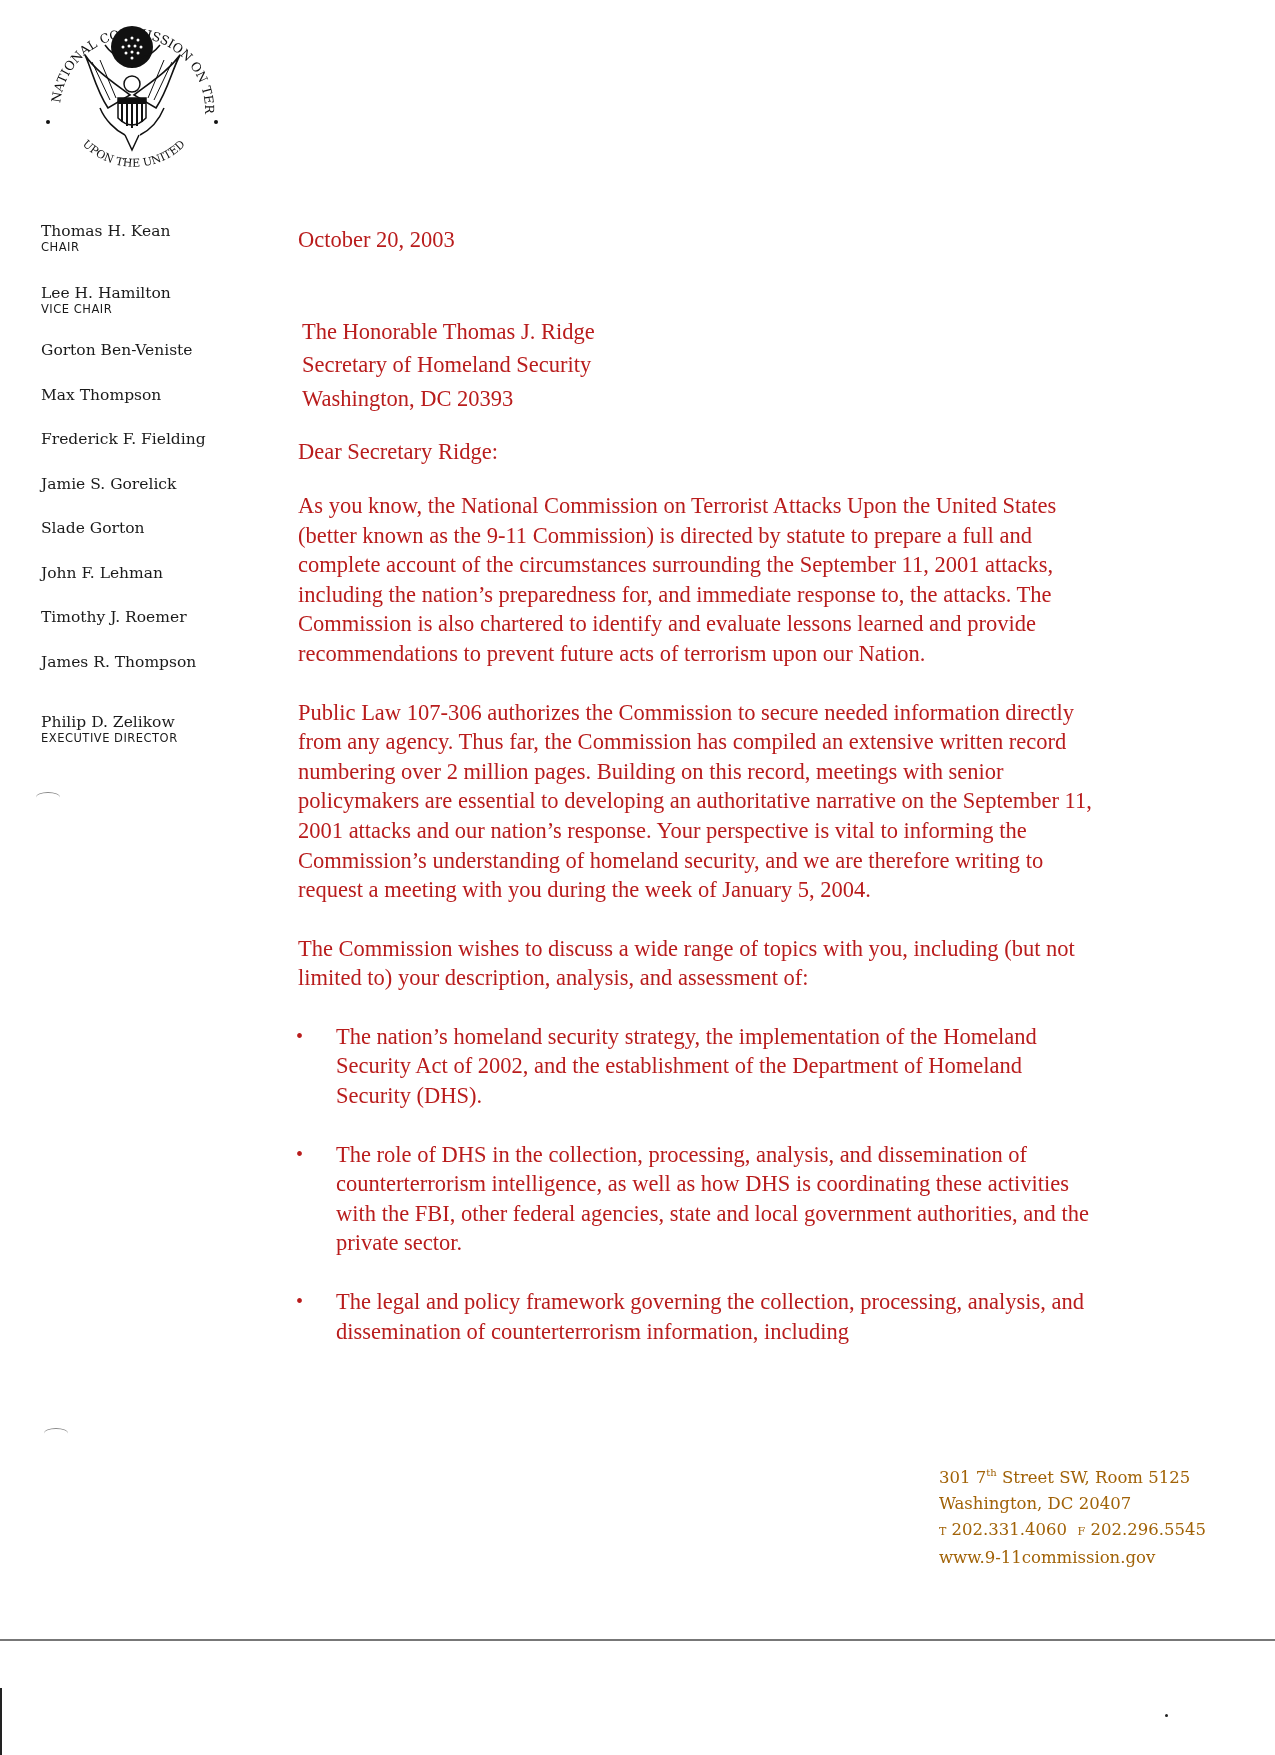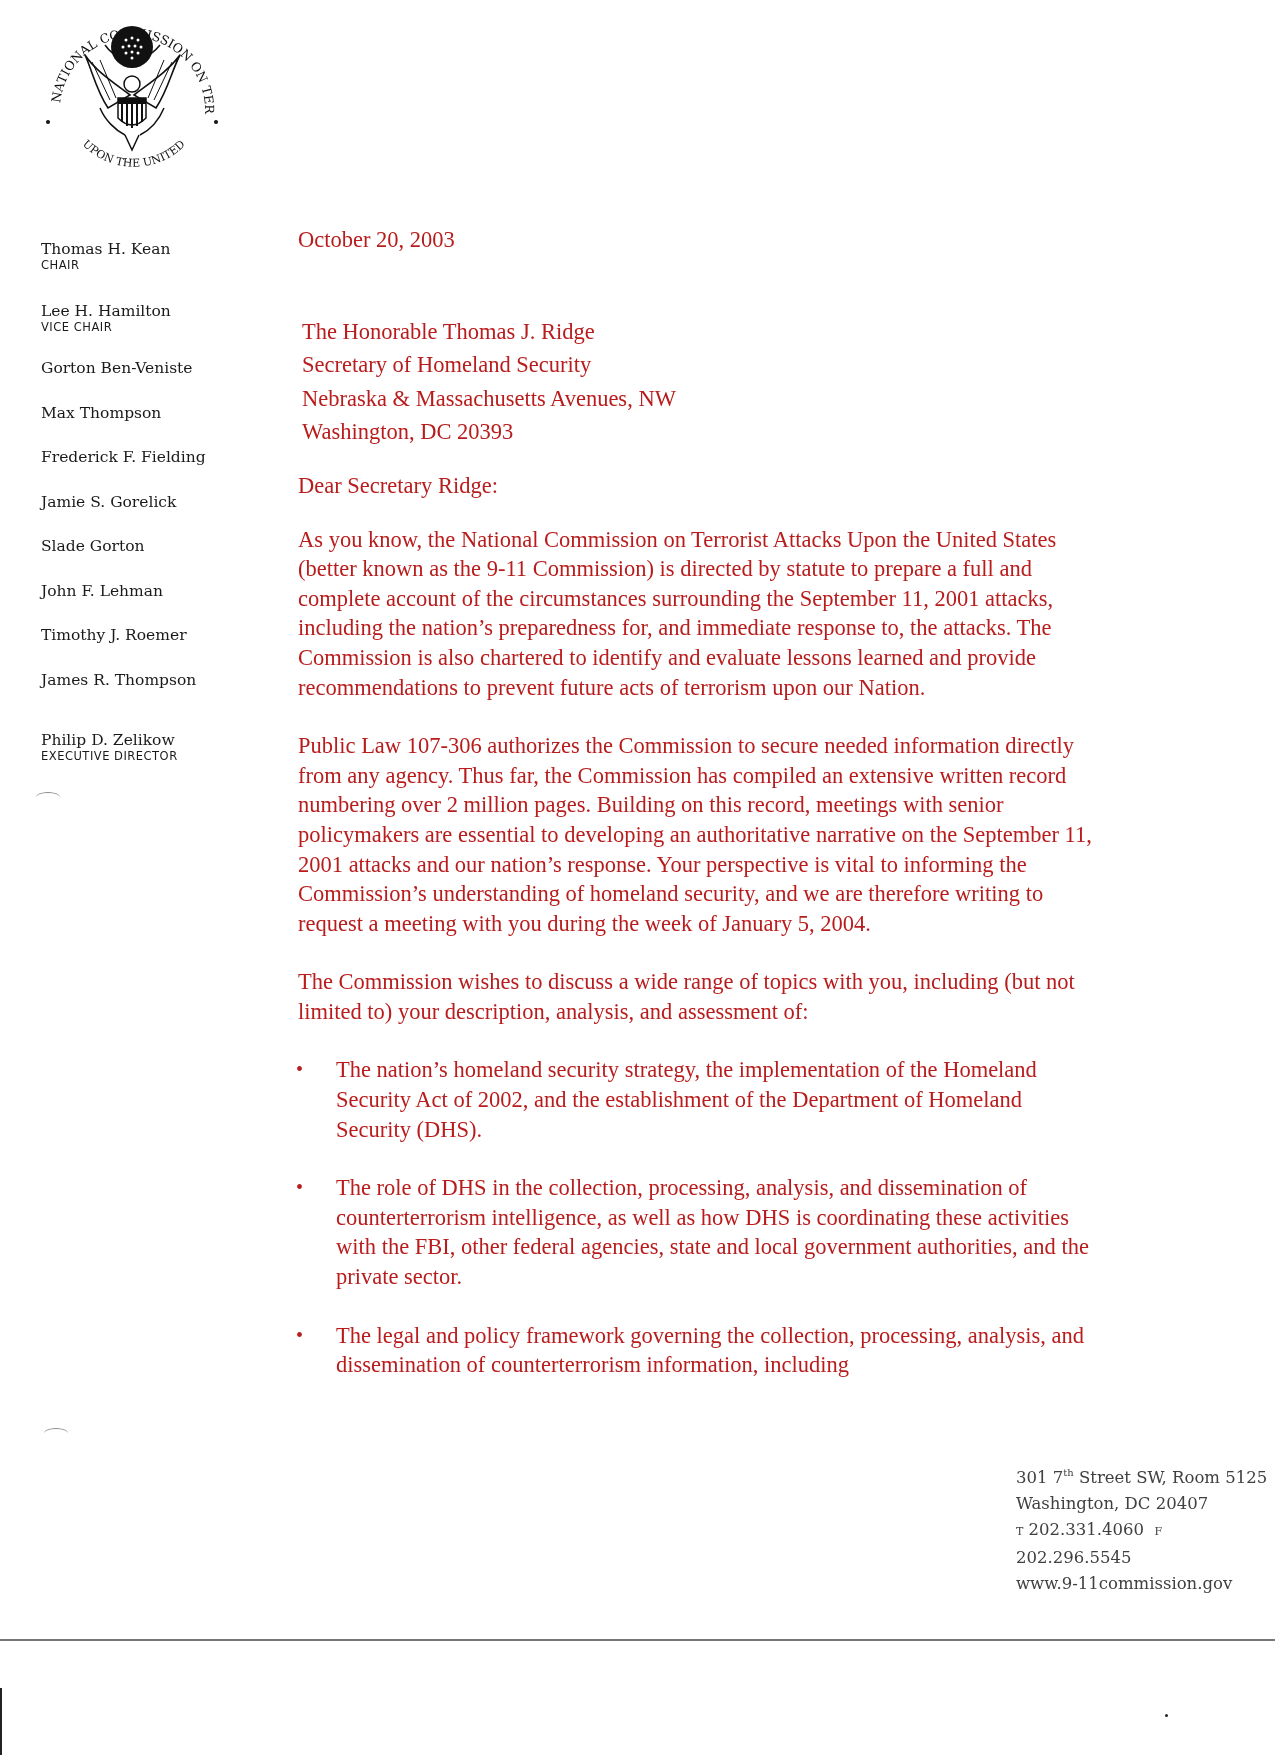--- a/index.html
+++ b/index.html
@@ -1,31 +1,31 @@
 <!DOCTYPE html>
 <html><head>
 <meta charset="utf-8">
 <style>
   html, body { margin: 0; padding: 0; background: #ffffff; }
   body { width: 1275px; height: 1755px; position: relative; overflow: hidden; color: #111; }
   .seal { position: absolute; left: 30px; top: 0px; width: 205px; height: 190px; }
-  .sidebar { position: absolute; left: 41px; top: 240px; width: 200px; font-family: "DejaVu Serif", serif; font-size: 15.5px; color: #1a1a1a; }
+  .sidebar { position: absolute; left: 41px; top: 222px; width: 200px; font-family: "DejaVu Serif", serif; font-size: 15.5px; color: #1a1a1a; }
   .member { margin: 0; height: 44.5px; line-height: 18px; }
   .member .role { font-family: "DejaVu Sans", sans-serif; font-size: 11.5px; letter-spacing: 0.5px; line-height: 15px; display: block; }
   .member.with-role { height: 62px; }
   .member.director { margin-top: 16px; }
   .main { position: absolute; left: 298px; top: 225px; width: 800px; font-family: "Liberation Serif", serif; font-size: 22.5px; line-height: 29.6px; color: #b91c1c; }
   .date { margin: 0 0 62px 0; }
   .addr p { margin: 4px; }
   .salutation { margin: 24px 0 24px 0; }
   .para { margin: 0 0 29px 0; text-align: left; }
   .bullets { list-style: none; margin: 0; padding: 0; }
   .bullets li { position: relative; padding-left: 38px; margin: 0 0 29px 0; }
   .bullets li .dot { position: absolute; left: -2px; top: 0px; font-size: 20px; }
-  .footer-addr { position: absolute; left: 1016px; top: 1460px; font-family: "DejaVu Serif", serif; font-size: 16.5px; line-height: 26px; color: #404040; }
+  .footer-addr { position: absolute; left: 939px; top: 1460px; font-family: "DejaVu Serif", serif; font-size: 16.5px; line-height: 26px; color: #a16207; }
   .footer-addr p { margin: 0; }
   .footer-addr sup { font-size: 10px; }
   .footer-addr .tf { font-size: 11px; }
   .page-edge { position: absolute; left: 0; top: 1639px; width: 1275px; height: 2px; background: #777; }
   .left-edge { position: absolute; left: 0; top: 1688px; width: 2px; height: 67px; background: #222; }
   .speck { position: absolute; width: 3px; height: 3px; background: #222; border-radius: 50%; }
   .scan-mark { position: absolute; width: 24px; height: 10px; border-top: 1px solid #888; border-radius: 50% 50% 0 0; }
 </style>
 </head>
 <body>
@@ -105,21 +105,20 @@
     <span>Philip D. Zelikow</span>
     <span class="role">EXECUTIVE DIRECTOR</span>
   </div>
 </div>
 
 <div class="main">
   <p class="date">October 20, 2003</p>
   <div class="addr">
     <p>The Honorable Thomas J. Ridge</p>
     <p>Secretary of Homeland Security</p>
-    <p>Nebraska &amp; Massachusetts Avenues, NW</p>
     <p>Washington, DC 20393</p>
   </div>
   <p class="salutation">Dear Secretary Ridge:</p>
   <p class="para">As you know, the National Commission on Terrorist Attacks Upon the United States (better known as the 9-11 Commission) is directed by statute to prepare a full and complete account of the circumstances surrounding the September 11, 2001 attacks, including the nation’s preparedness for, and immediate response to, the attacks.  The Commission is also chartered to identify and evaluate lessons learned and provide recommendations to prevent future acts of terrorism upon our Nation.</p>
   <p class="para">Public Law 107-306 authorizes the Commission to secure needed information directly from any agency.  Thus far, the Commission has compiled an extensive written record numbering over 2 million pages.  Building on this record, meetings with senior policymakers are essential to developing an authoritative narrative on the September 11, 2001 attacks and our nation’s response.  Your perspective is vital to informing the Commission’s understanding of homeland security, and we are therefore writing to request a meeting with you during the week of January 5, 2004.</p>
   <p class="para">The Commission wishes to discuss a wide range of topics with you, including (but not limited to) your description, analysis, and assessment of:</p>
   <ul class="bullets">
     <li>
       <span class="dot">•</span>
       <span>The nation’s homeland security strategy, the implementation of the Homeland Security Act of 2002, and the establishment of the Department of Homeland Security (DHS).</span>

